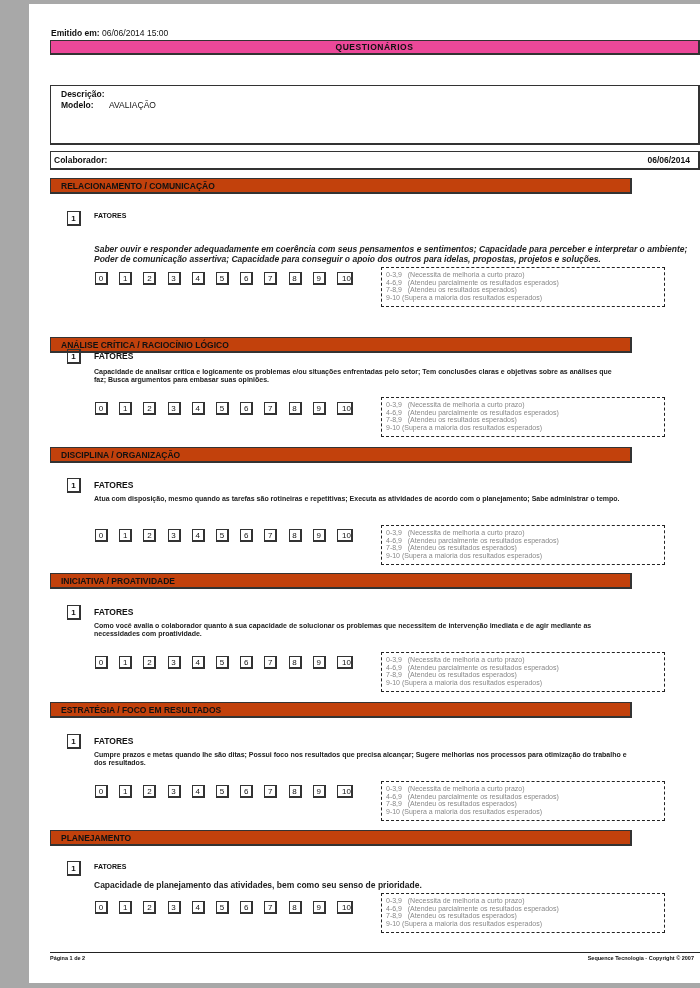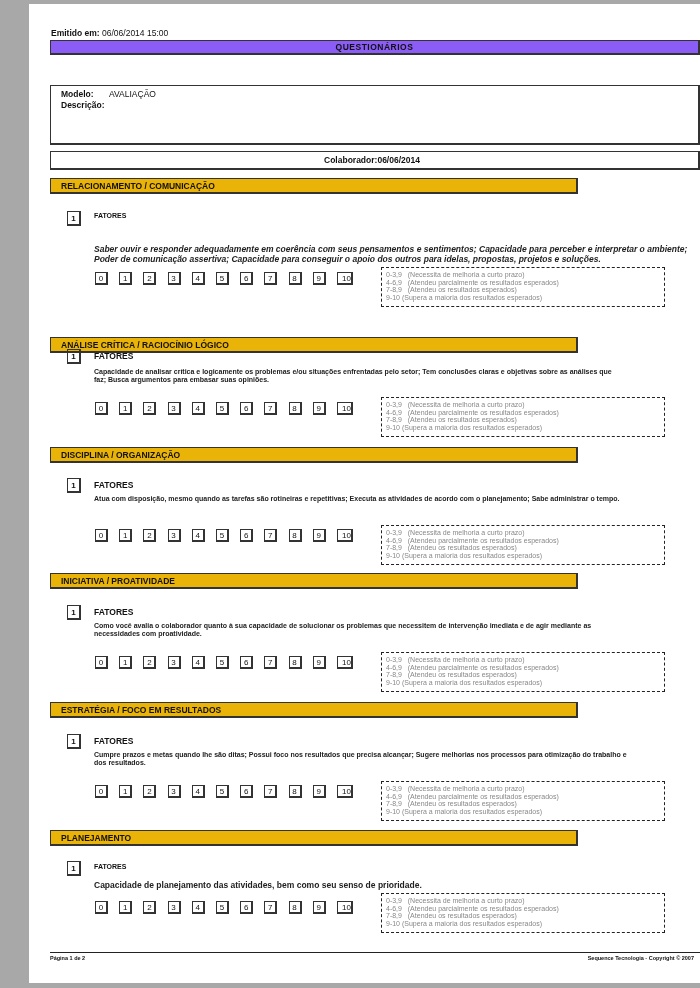--- a/index.html
+++ b/index.html
@@ -2,33 +2,33 @@
 <html><head>
 <meta charset="utf-8">
 <style>
   html, body { margin:0; padding:0; }
   body { width:700px; height:988px; background:#a8a8a8; position:relative; overflow:hidden;
          font-family:"Liberation Sans", sans-serif; color:#111; }
   .page { position:absolute; left:5px; top:4px; width:690px; height:979px; background:#fff;margin-left:24px; }
   .abs { position:absolute; }
   .emitido { left:22px; top:24px; font-size:8.5px; }
   .emitido b { font-weight:bold; }
-  .bar { position:absolute; left:21px; width:650px; height:15px; background:#8b5cf6;
+  .bar { position:absolute; left:21px; width:650px; height:15px; background:#ec4899;
          border:1px solid #333; box-sizing:border-box; border-right:2px solid #333; border-bottom:2px solid #333;
          font-size:8.5px; font-weight:bold; line-height:13px; }
   .bar.center { text-align:center; letter-spacing:0.5px; }
   .bar .lbl { padding-left:10px; }
   .box { position:absolute; left:21px; width:650px; border:1px solid #333; border-right:2px solid #333;
          border-bottom:2px solid #333; box-sizing:border-box; background:#fff; font-size:8.5px; }
   .analista-body { top:81px; height:60px; padding:3px 10px; }
   .analista-body .row { display:flex; line-height:11px; }
   .analista-body .k { font-weight:bold; width:48px; }
-  .colab { top:147px; height:19px; display:flex; justify-content:center; align-items:center;
+  .colab { top:147px; height:19px; display:flex; justify-content:space-between; align-items:center;
            padding:0 8px 0 3px; font-weight:bold; }
-  .sect-h { position:absolute; left:21px; width:528px; height:16px; background:#eab308;
+  .sect-h { position:absolute; left:21px; width:582px; height:16px; background:#c2410c;
             border:1px solid #333; border-right:2px solid #333; border-bottom:2px solid #333; box-sizing:border-box;
             font-size:8.5px; font-weight:bold; line-height:14px; padding-left:10px; }
   .qnum { position:absolute; left:38px; width:14px; height:15px; border:1px solid #333;
           border-right:2px solid #333; border-bottom:2px solid #333; box-sizing:border-box;
           font-size:8px; font-weight:bold; text-align:center; line-height:13px; }
   .fatores { position:absolute; left:65px; font-size:8.5px; font-weight:bold; }
   .fatores.small { font-size:7px; }
   .desc { position:absolute; left:65px; width:600px; font-weight:bold; color:#222; }
   .desc.big { font-size:8.5px; line-height:10px; }
   .desc.small { font-size:7px; line-height:8px; }
@@ -53,26 +53,26 @@
     <b>Emitido em:</b>
     <span>06/06/2014 15:00</span>
   </div>
 
   <div class="bar center" style="top:36px;">
     <span>QUESTIONÁRIOS</span>
   </div>
 
   <div class="box analista-body">
     <div class="row">
+      <span class="k">Descrição:</span>
+      <span></span>
+    </div>
+    <div class="row">
       <span class="k">Modelo:</span>
       <span>AVALIAÇÃO</span>
-    </div>
-    <div class="row">
-      <span class="k">Descrição:</span>
-      <span></span>
     </div>
   </div>
 
   <div class="box colab">
     <span>Colaborador:</span>
     <span>06/06/2014</span>
   </div>
 
   <div class="sect-h" style="top:174px;">RELACIONAMENTO / COMUNICAÇÃO</div>
   <div class="qnum" style="top:207px;">1</div>

